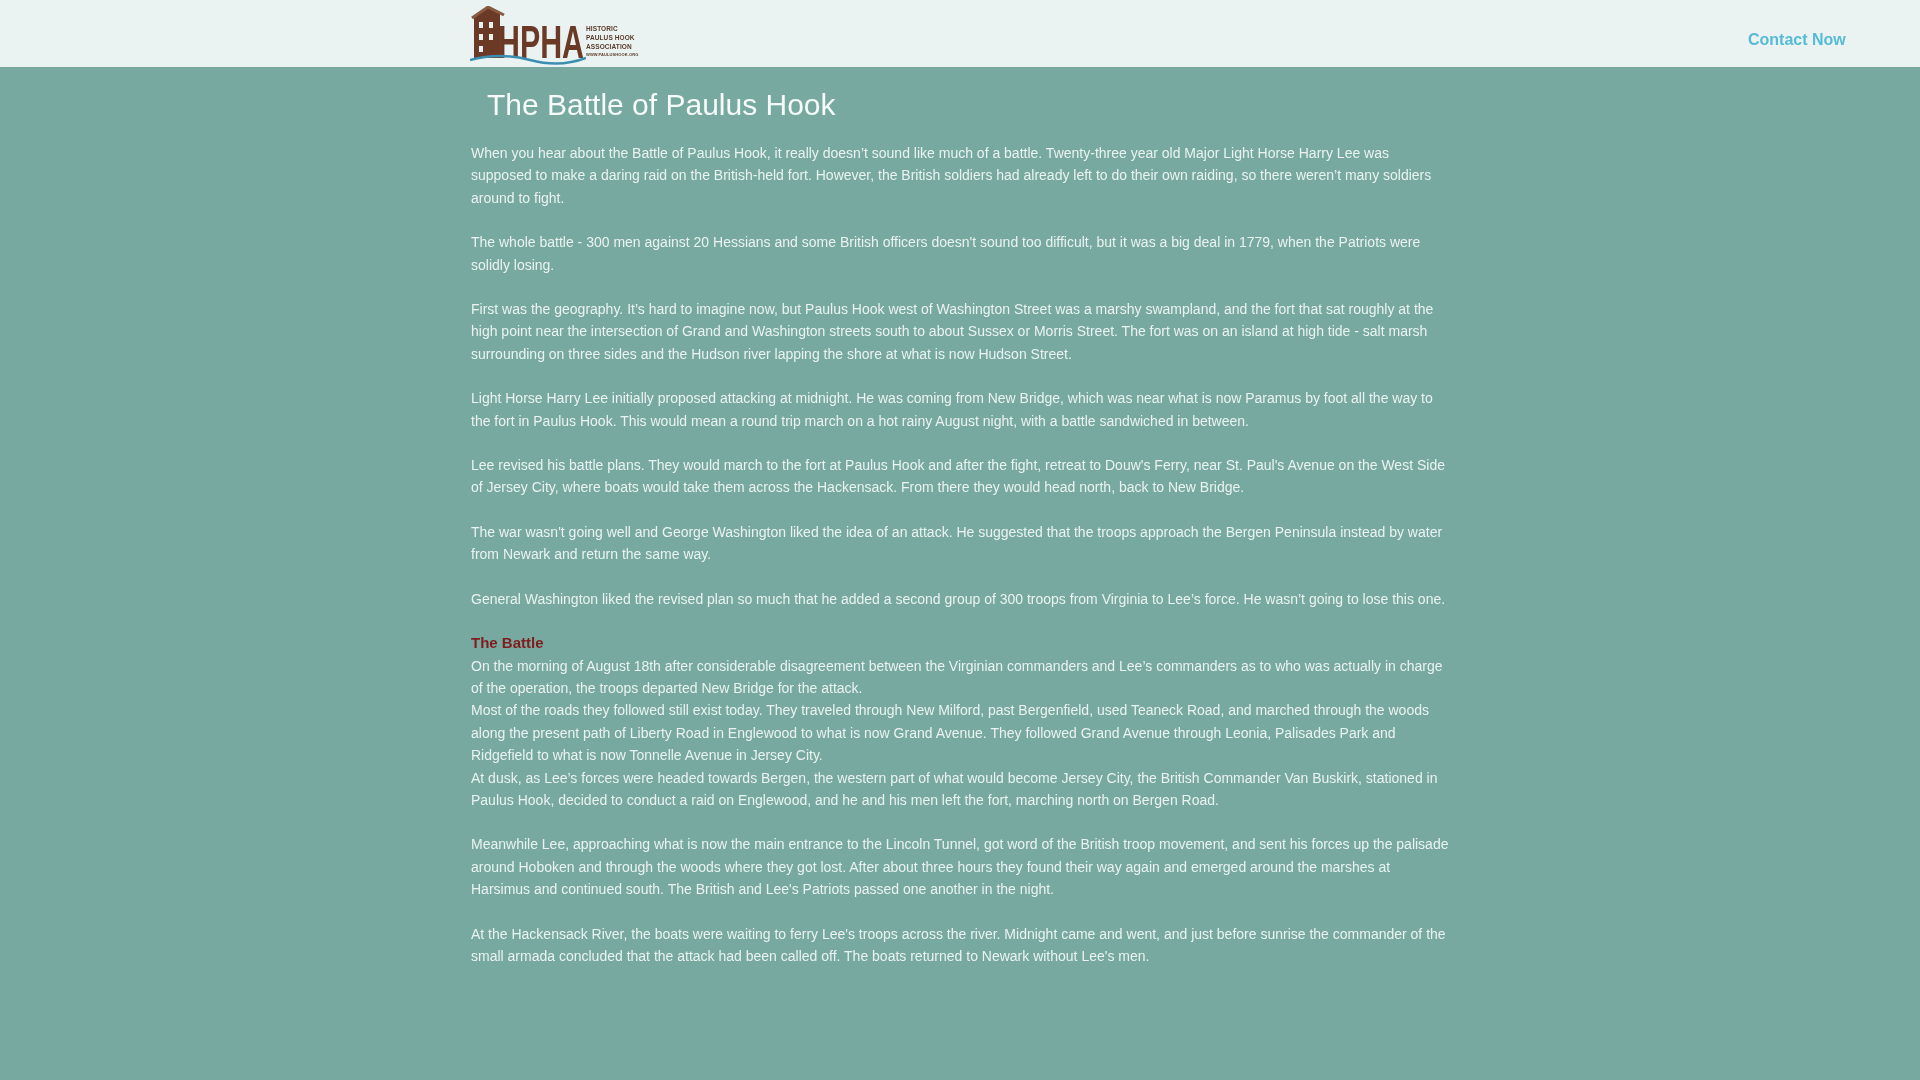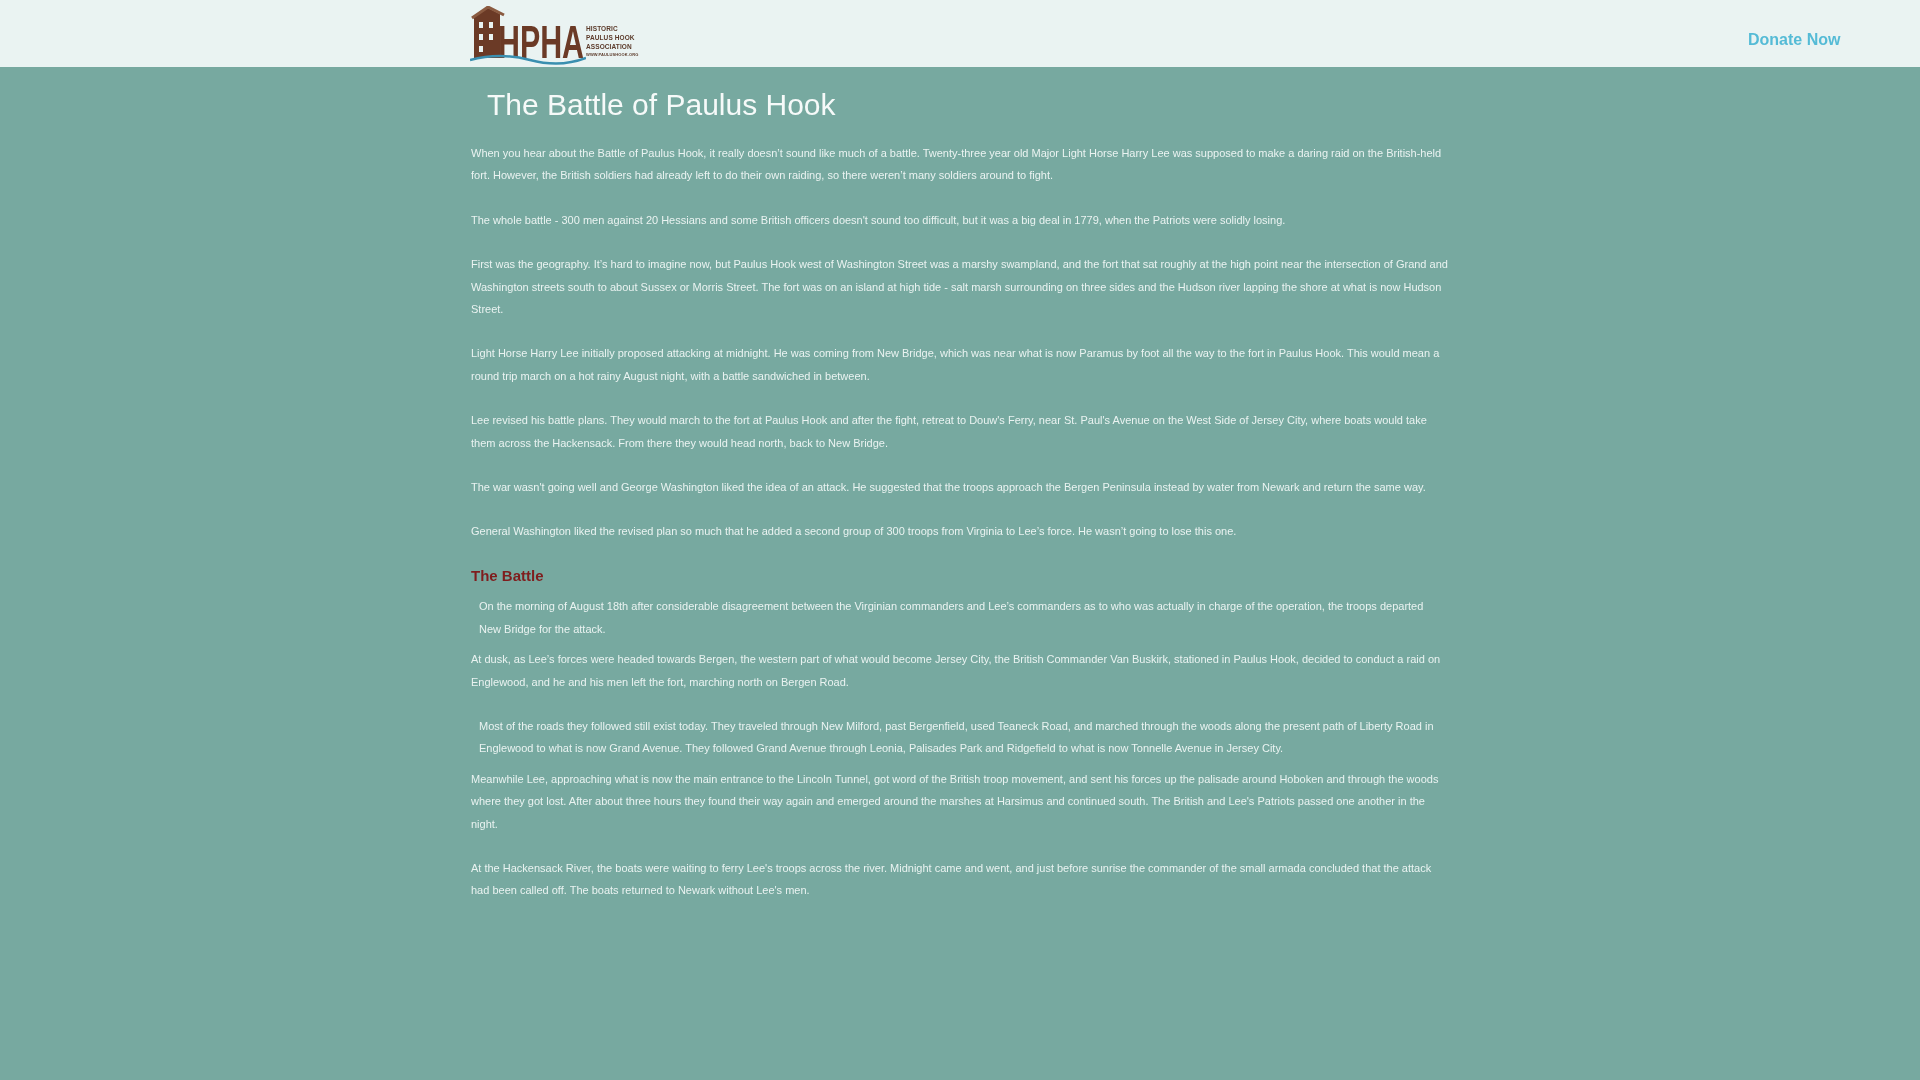--- a/index.html
+++ b/index.html
@@ -36,23 +36,23 @@
   }
   .content {
     position:absolute; left:471px; top:68px; width:980px;
     color:#eef5f3;
   }
   h1 {
     margin:16px; padding:0; font-weight:normal; font-size:30px; line-height:42px;
     color:#f6faf9;
   }
   .para {
-    font-size:11px; line-height:22.4px; margin:4px 0 22px 0; color:#eaf3f1;
+    font-size:14px; line-height:22.4px; margin:4px 0 22px 0; color:#eaf3f1;
   }
-  .para.tight { margin:8px; }
+  .para.tight { margin:0; }
   .subhead {
     font-size:15px; line-height:22.4px; font-weight:bold; margin:0; color:#7f1d1d;
   }
 </style>
 </head>
 <body>
 
 <div class="header">
   <div class="logo">
     <svg class="mark" width="116" height="60" viewBox="0 0 116 60">
@@ -71,34 +71,34 @@
     </svg>
     <div class="tag">
       <div>HISTORIC</div>
       <div>PAULUS HOOK</div>
       <div>ASSOCIATION</div>
       <div class="url">WWW.PAULUSHOOK.ORG</div>
     </div>
   </div>
 
 
-  <a class="donate">Donate Now</a>
+  <a class="donate">Contact Now</a>
 </div>
 
 <main class="content">
   <h1>The Battle of Paulus Hook</h1>
 
   <p class="para">When you hear about the Battle of Paulus Hook, it really doesn’t sound like much of a battle. Twenty-three year old Major Light Horse Harry Lee was supposed to make a daring raid on the British-held fort. However, the British soldiers had already left to do their own raiding, so there weren’t many soldiers around to fight.</p>
   <p class="para">The whole battle - 300 men against 20 Hessians and some British officers doesn't sound too difficult, but it was a big deal in 1779, when the Patriots were solidly losing.</p>
   <p class="para">First was the geography. It’s hard to imagine now, but Paulus Hook west of Washington Street was a marshy swampland, and the fort that sat roughly at the high point near the intersection of Grand and Washington streets south to about Sussex or Morris Street. The fort was on an island at high tide - salt marsh surrounding on three sides and the Hudson river lapping the shore at what is now Hudson Street.</p>
   <p class="para">Light Horse Harry Lee initially proposed attacking at midnight. He was coming from New Bridge, which was near what is now Paramus by foot all the way to the fort in Paulus Hook. This would mean a round trip march on a hot rainy August night, with a battle sandwiched in between.</p>
   <p class="para">Lee revised his battle plans. They would march to the fort at Paulus Hook and after the fight, retreat to Douw's Ferry, near St. Paul's Avenue on the West Side of Jersey City, where boats would take them across the Hackensack. From there they would head north, back to New Bridge.</p>
   <p class="para">The war wasn't going well and George Washington liked the idea of an attack. He suggested that the troops approach the Bergen Peninsula instead by water from Newark and return the same way.</p>
   <p class="para">General Washington liked the revised plan so much that he added a second group of 300 troops from Virginia to Lee’s force. He wasn’t going to lose this one.</p>
 
   <h2 class="subhead">The Battle</h2>
   <p class="para tight">On the morning of August 18th after considerable disagreement between the Virginian commanders and Lee’s commanders as to who was actually in charge of the operation, the troops departed New Bridge for the attack.</p>
+  <p class="para tight">Most of the roads they followed still exist today. They traveled through New Milford, past Bergenfield, used Teaneck Road, and marched through the woods along the present path of Liberty Road in Englewood to what is now Grand Avenue. They followed Grand Avenue through Leonia, Palisades Park and Ridgefield to what is now Tonnelle Avenue in Jersey City.</p>
   <p class="para" style="margin-top:0">At dusk, as Lee’s forces were headed towards Bergen, the western part of what would become Jersey City, the British Commander Van Buskirk, stationed in Paulus Hook, decided to conduct a raid on Englewood, and he and his men left the fort, marching north on Bergen Road.</p>
-  <p class="para tight">Most of the roads they followed still exist today. They traveled through New Milford, past Bergenfield, used Teaneck Road, and marched through the woods along the present path of Liberty Road in Englewood to what is now Grand Avenue. They followed Grand Avenue through Leonia, Palisades Park and Ridgefield to what is now Tonnelle Avenue in Jersey City.</p>
 
   <p class="para">Meanwhile Lee, approaching what is now the main entrance to the Lincoln Tunnel, got word of the British troop movement, and sent his forces up the palisade around Hoboken and through the woods where they got lost. After about three hours they found their way again and emerged around the marshes at Harsimus and continued south. The British and Lee's Patriots passed one another in the night.</p>
   <p class="para">At the Hackensack River, the boats were waiting to ferry Lee's troops across the river. Midnight came and went, and just before sunrise the commander of the small armada concluded that the attack had been called off. The boats returned to Newark without Lee's men.</p>
 </main>
 
 </body></html>

